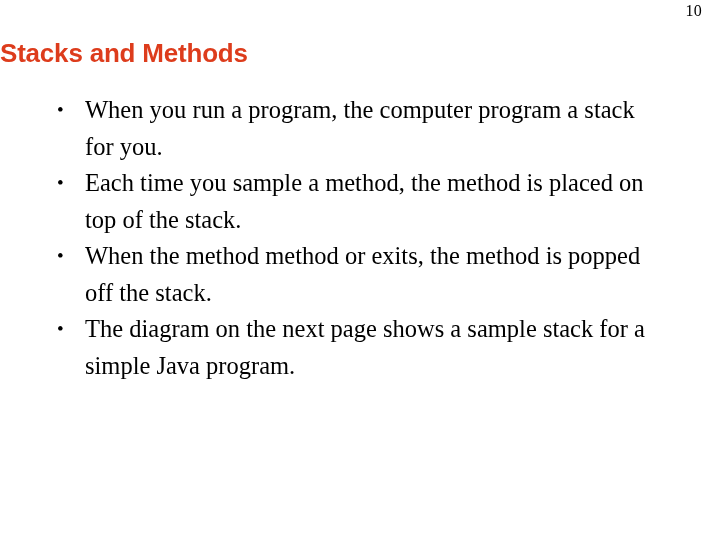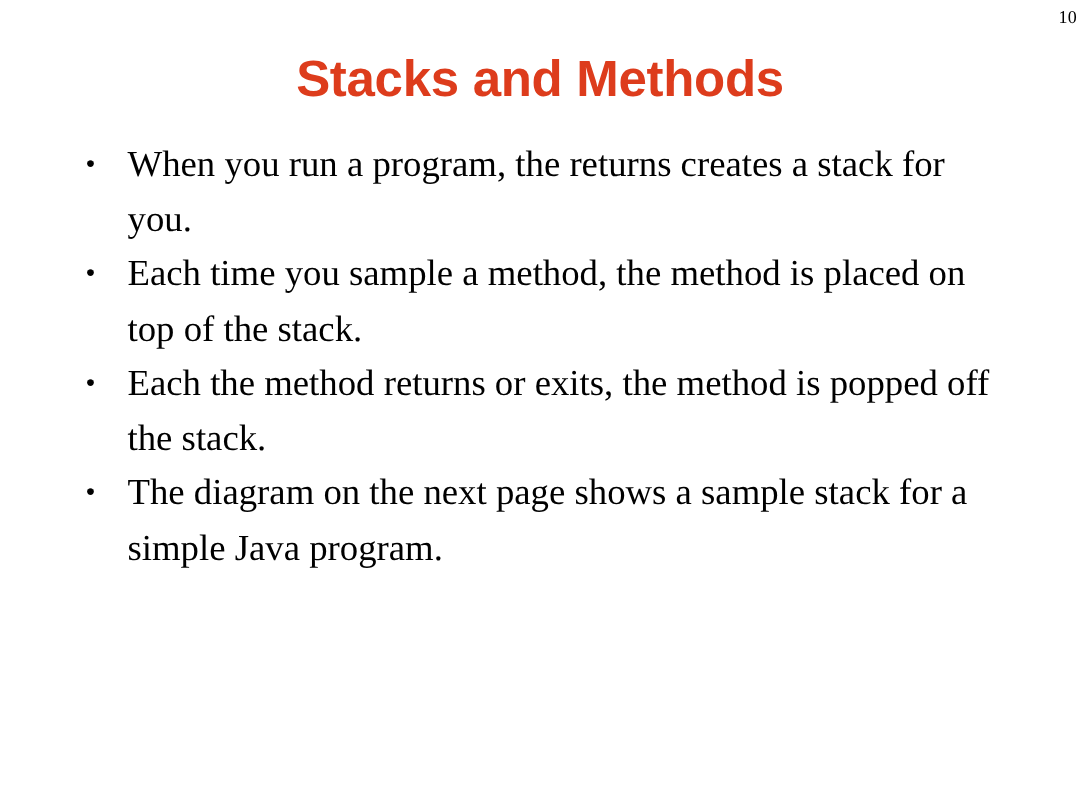--- a/index.html
+++ b/index.html
@@ -21,38 +21,38 @@
     width: 720px;
     height: 540px;
     background: #ffffff;
     box-sizing: border-box;
   }
 
   
   .page-number {
     position: absolute;
     top: 4px;
-    right: 2px;
+    right: 18px;
     font-family: "Liberation Serif", "DejaVu Serif", serif;
-    font-size: 12px;
+    font-size: 16px;
     line-height: 14px;
     color: #000000;
     letter-spacing: 0.2px;
   }
 
   
   .slide-title {
     position: absolute;
     top: 38px;
     left: 0;
     width: 720px;
-    text-align: center;
+    text-align: left;
     font-family: "Liberation Sans", "DejaVu Sans", sans-serif;
     font-weight: bold;
-    font-size: 34px;
+    font-size: 26px;
     line-height: 30px;
     color: #dd3c1c;
     letter-spacing: -0.2px;
   }
 
   
   .bullet-list {
     position: absolute;
     top: 92px;
     left: 48px;
@@ -94,31 +94,31 @@
 <div class="slide">
 
   <div class="page-number">10</div>
 
   <div class="slide-title">Stacks and Methods</div>
 
   <ul class="bullet-list">
 
     <li class="bullet-item">
       <span class="bullet-marker">•</span>
-      <span class="bullet-text">When you run a program, the returns creates a stack for you.</span>
+      <span class="bullet-text">When you run a program, the computer program a stack for you.</span>
     </li>
 
     <li class="bullet-item">
       <span class="bullet-marker">•</span>
       <span class="bullet-text">Each time you sample a method, the method is placed on top of the stack.</span>
     </li>
 
     <li class="bullet-item">
       <span class="bullet-marker">•</span>
-      <span class="bullet-text">Each the method returns or exits, the method is popped off the stack.</span>
+      <span class="bullet-text">When the method method or exits, the method is popped off the stack.</span>
     </li>
 
     <li class="bullet-item">
       <span class="bullet-marker">•</span>
       <span class="bullet-text">The diagram on the next page shows a sample stack for a simple Java program.</span>
     </li>
 
   </ul>
 
 </div>

